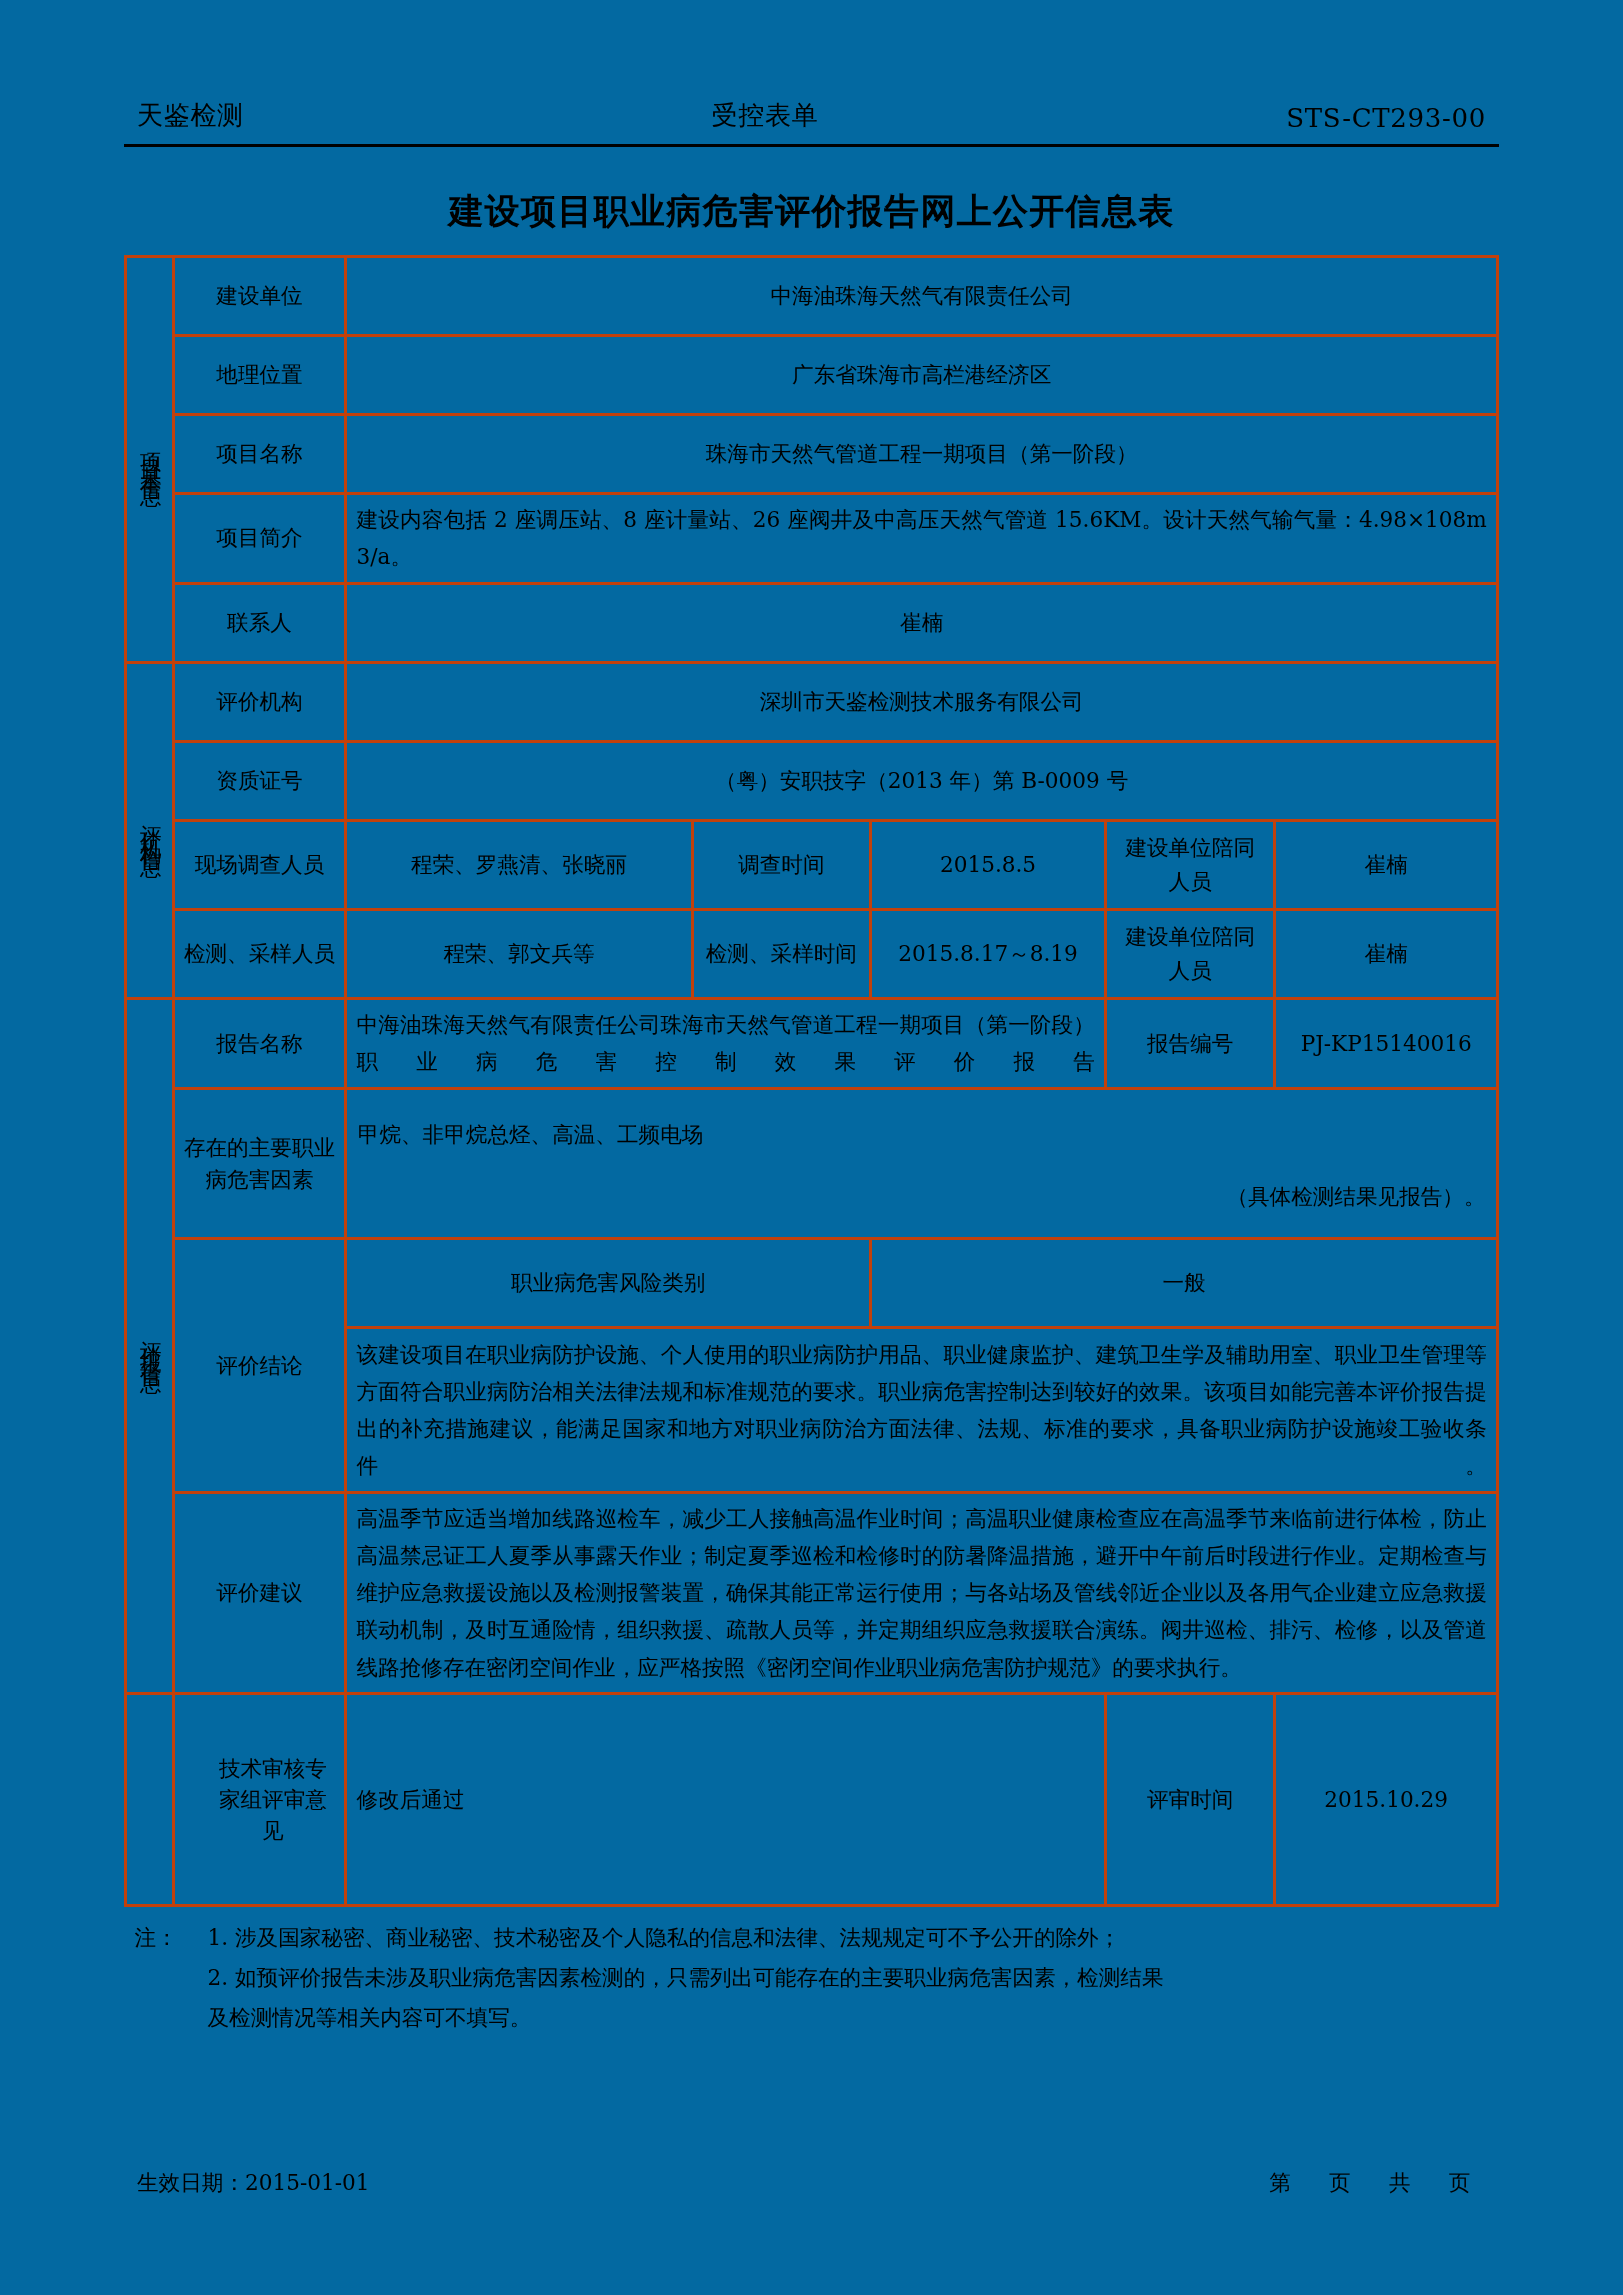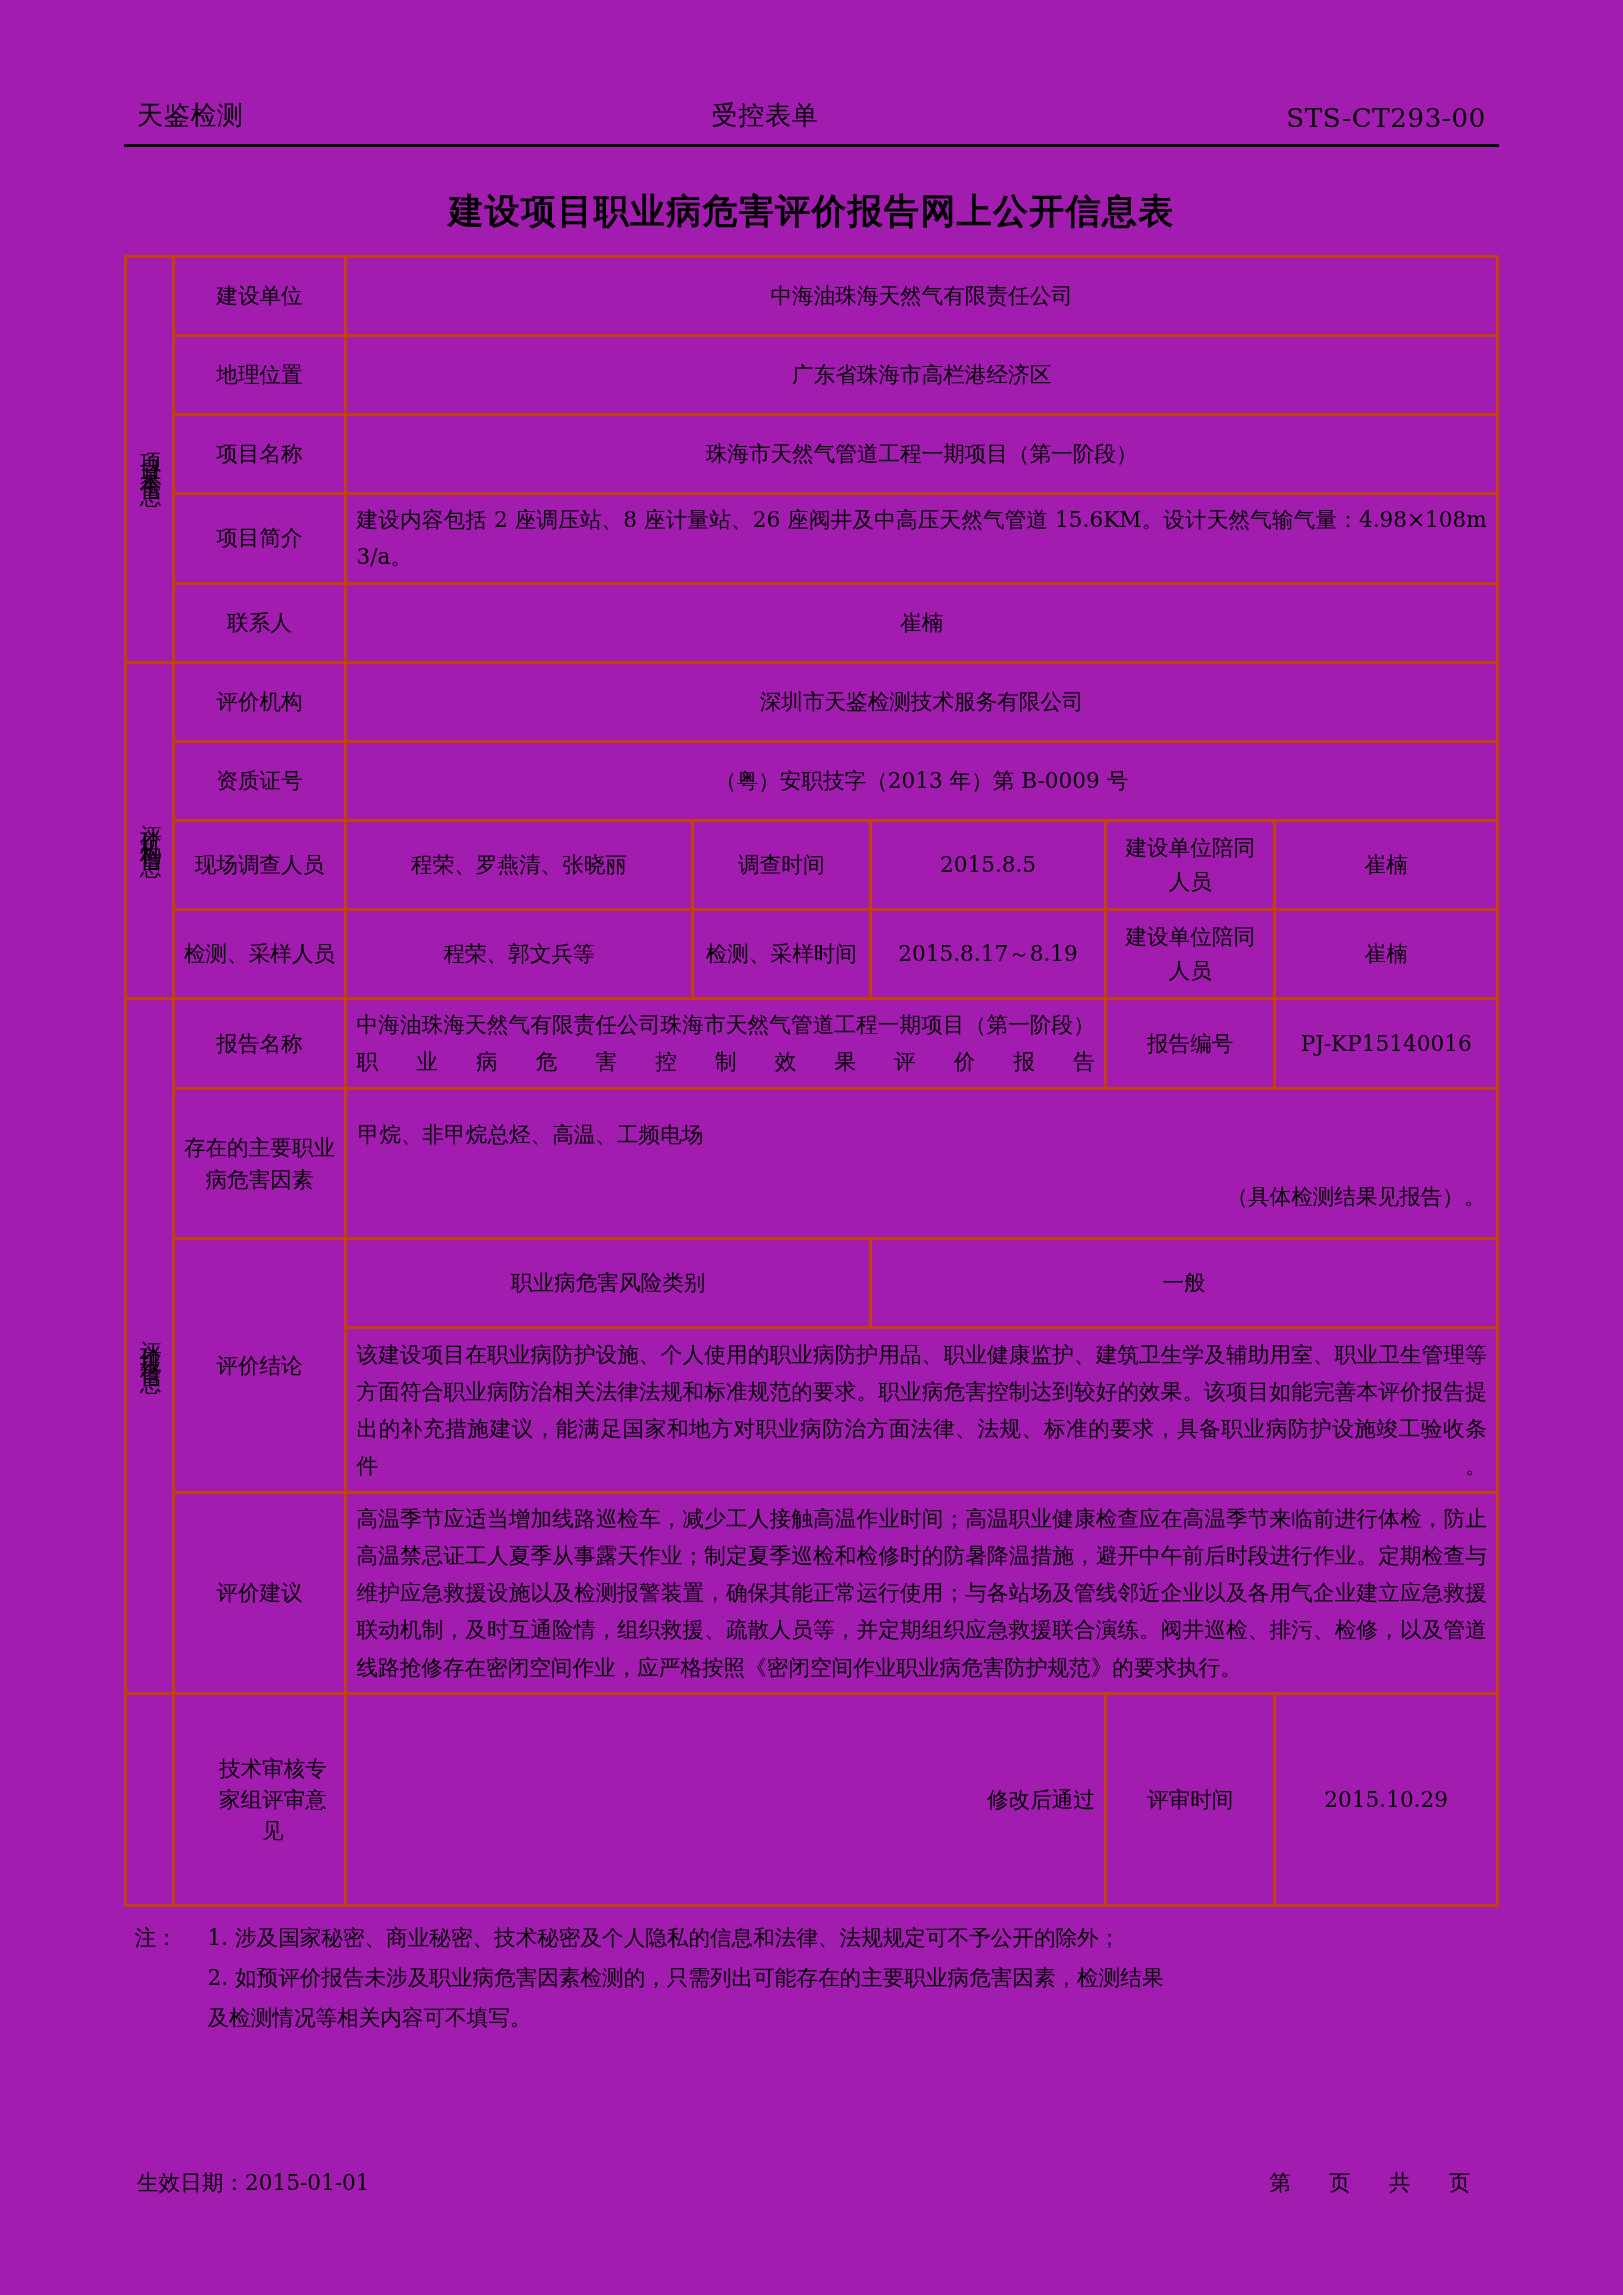--- a/index.html
+++ b/index.html
@@ -10,21 +10,21 @@
   body {
     font-family: "DejaVu Serif", "Liberation Serif", serif;
     color: #000000;
   }
   .page {
     position: relative;
     width: 1623px;
     height: 2295px;
     box-sizing: border-box;
     padding: 98px 124px 0 124px;
-    background: #a21caf;
+    background: #0369a1;
   }
 
   
   .doc-header {
     display: flex;
     align-items: flex-end;
     justify-content: space-between;
     font-size: 26px;
     letter-spacing: 0.7px;
     padding: 0 13px 10.5px 13px;
@@ -89,21 +89,21 @@
   }
   td.center { text-align: center; vertical-align: middle; }
   td.just {
     text-align: justify;
     text-align-last: justify;
     vertical-align: middle;
     line-height: 1.72;
     padding: 11.8px 10.5px;
   }
   td.just.lastleft { text-align-last: left; }
-  td.left { text-align: right; vertical-align: middle; }
+  td.left { text-align: left; vertical-align: middle; }
 
   .h-sm { height: 63px; }
   .h-md { height: 73px; }
 
   
   .notes {
     font-size: 21.6px;
     line-height: 1.85;
     margin-top: 10.5px;
     padding-left: 10.5px;

